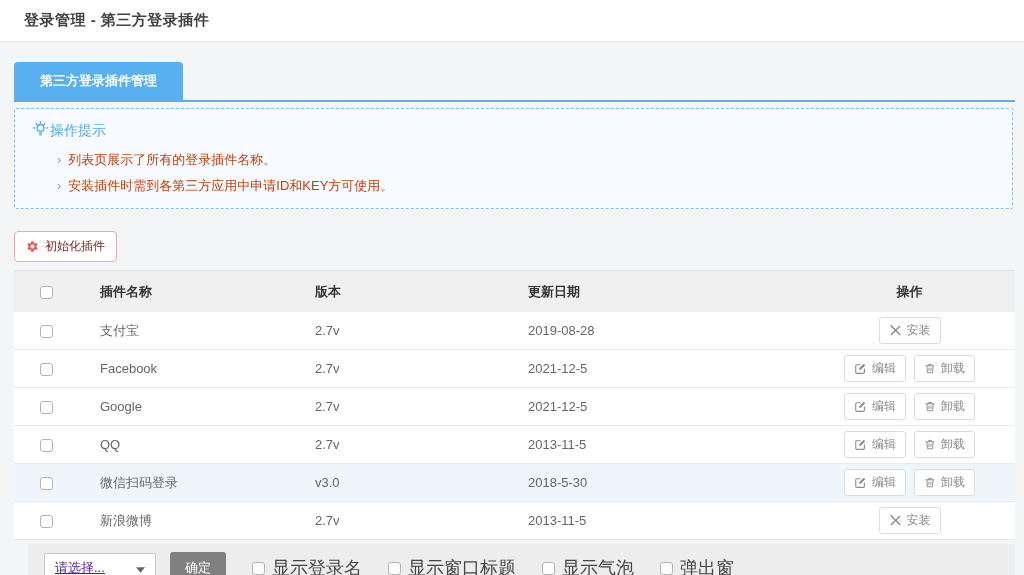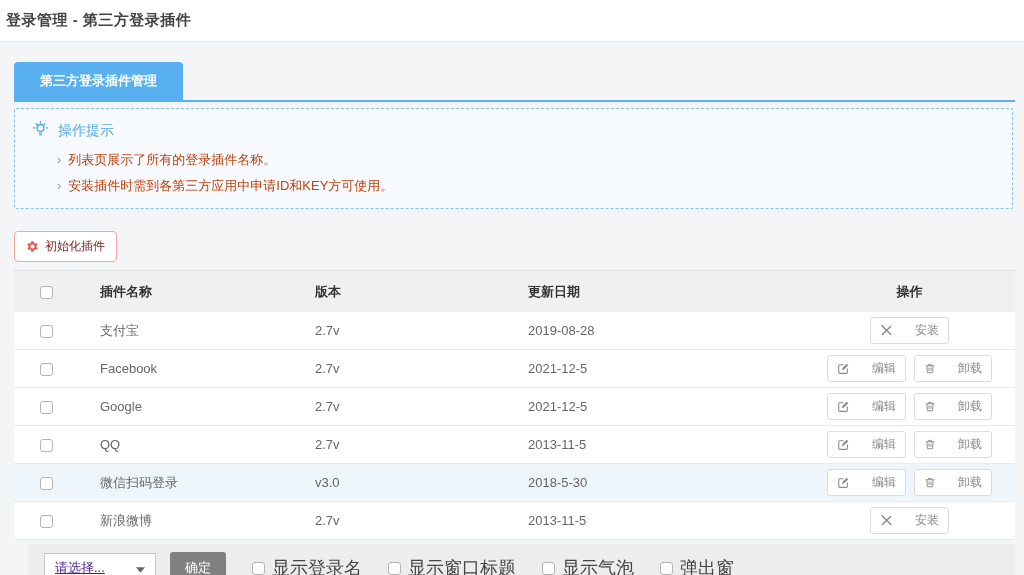--- a/index.html
+++ b/index.html
@@ -1,53 +1,53 @@
 <!DOCTYPE html>
 <html><head>
 <meta charset="utf-8">
 <style>
   * { box-sizing: border-box; margin: 0; padding: 0; }
   html,body { width:1024px; height:575px; overflow:hidden; }
   body { font-family:"Liberation Sans","DejaVu Sans",sans-serif; background:#ffffff; color:#555; }
 
   
-  .titlebar { height:42px; background:#fff; border-bottom:1px solid #e7e7e7; display:flex; align-items:center; padding:0 6px; }
+  .titlebar { height:42px; background:#fff; border-bottom:1px solid #e7e7e7; display:flex; align-items:center; padding:0 24px; }
   .titlebar h1 { font-size:15px; font-weight:bold; color:#424242; letter-spacing:.5px; }
 
   
   .content { background:#f4f5f6; height:533px; padding:20px 9px 0 14px; }
 
   
   .tabwrap { border-bottom:2px solid #59b0f0; margin-right:0; }
   .tab { display:inline-block; background:#59b0f0; color:#fff; font-size:13px; font-weight:bold; padding:10px 26px; border-radius:4px 4px 0 0; cursor:pointer; }
 
   
   .tips { margin:6px 2px 0 0; background:#f7fbff; border:1px dashed #7cc3f5; border-radius:2px; padding:11px 16px 14px 16px; }
-  .tips-head { display:flex; align-items:center; gap:8px; color:#4fa9e8; font-size:14px; }
+  .tips-head { display:flex; align-items:center; color:#4fa9e8; font-size:14px; }
   .tips-list { list-style:none; margin-top:4px; }
   .tips-list li { margin-top:10px; padding-left:26px; font-size:13px; color:#c2410c; line-height:16px; }
   .tips-list li::before { content:"\203A"; color:#9a9a9a; margin-right:7px; font-size:13px; }
 
   
   .btn-init { margin:22px 0 8px 0; display:inline-flex; align-items:center; gap:6px; background:#fff; border:1px solid #f5a79f; color:#7f1d1d; font-size:12px; padding:6px 11px; border-radius:4px; cursor:pointer; }
   .btn-init svg { display:block; }
 
   
   .tbl { background:#fff; }
   .trow { display:grid; grid-template-columns:86px 215px 213px 276px 1fr; align-items:center; }
   .thead { background:#f0f0f0; height:42px; border-top:1px solid #e3e3e3; font-size:13px; font-weight:bold; color:#333; }
   .tbody .trow { height:38px; border-bottom:1px solid #e9e9e9; font-size:13px; color:#666; background:#fff; }
   .tbody .trow.hl { background:#eef6fc; }
   .cell-check { padding-left:26px; }
   .cell-action { display:flex; justify-content:center; align-items:center; gap:8px; }
   .thead .cell-action { justify-content:center; }
 
   .cb { display:inline-block; width:13px; height:13px; background:#fff; border:1px solid #b3b3b3; border-radius:3px; cursor:pointer; vertical-align:middle; }
 
-  .btn-act { display:inline-flex; align-items:center; gap:22px; background:#fff; border:1px solid #dcdcdc; color:#8a8a8a; font-size:12px; padding:4px 9px; border-radius:3px; cursor:pointer; }
+  .btn-act { display:inline-flex; align-items:center; gap:5px; background:#fff; border:1px solid #dcdcdc; color:#8a8a8a; font-size:12px; padding:4px 9px; border-radius:3px; cursor:pointer; }
   .btn-act svg { display:block; }
 
   
   .footer { margin:4px 0 0 14px; background:#ededed; height:48px; display:flex; align-items:center; padding:0 16px; }
   .select { width:112px; height:30px; background:#fff; border:1px solid #c8c8c8; display:flex; align-items:center; justify-content:space-between; padding:0 10px; font-size:13px; color:#4c1d95; cursor:pointer;text-decoration:underline; }
   .btn-confirm { margin-left:14px; background:#808080; color:#fff; border:none; font-size:13px; padding:7px 15px; border-radius:3px; cursor:pointer; }
   .fchk { display:flex; align-items:center; gap:7px; margin-left:26px; font-size:18px; color:#444; cursor:pointer; }
 </style>
 </head>
 <body>

